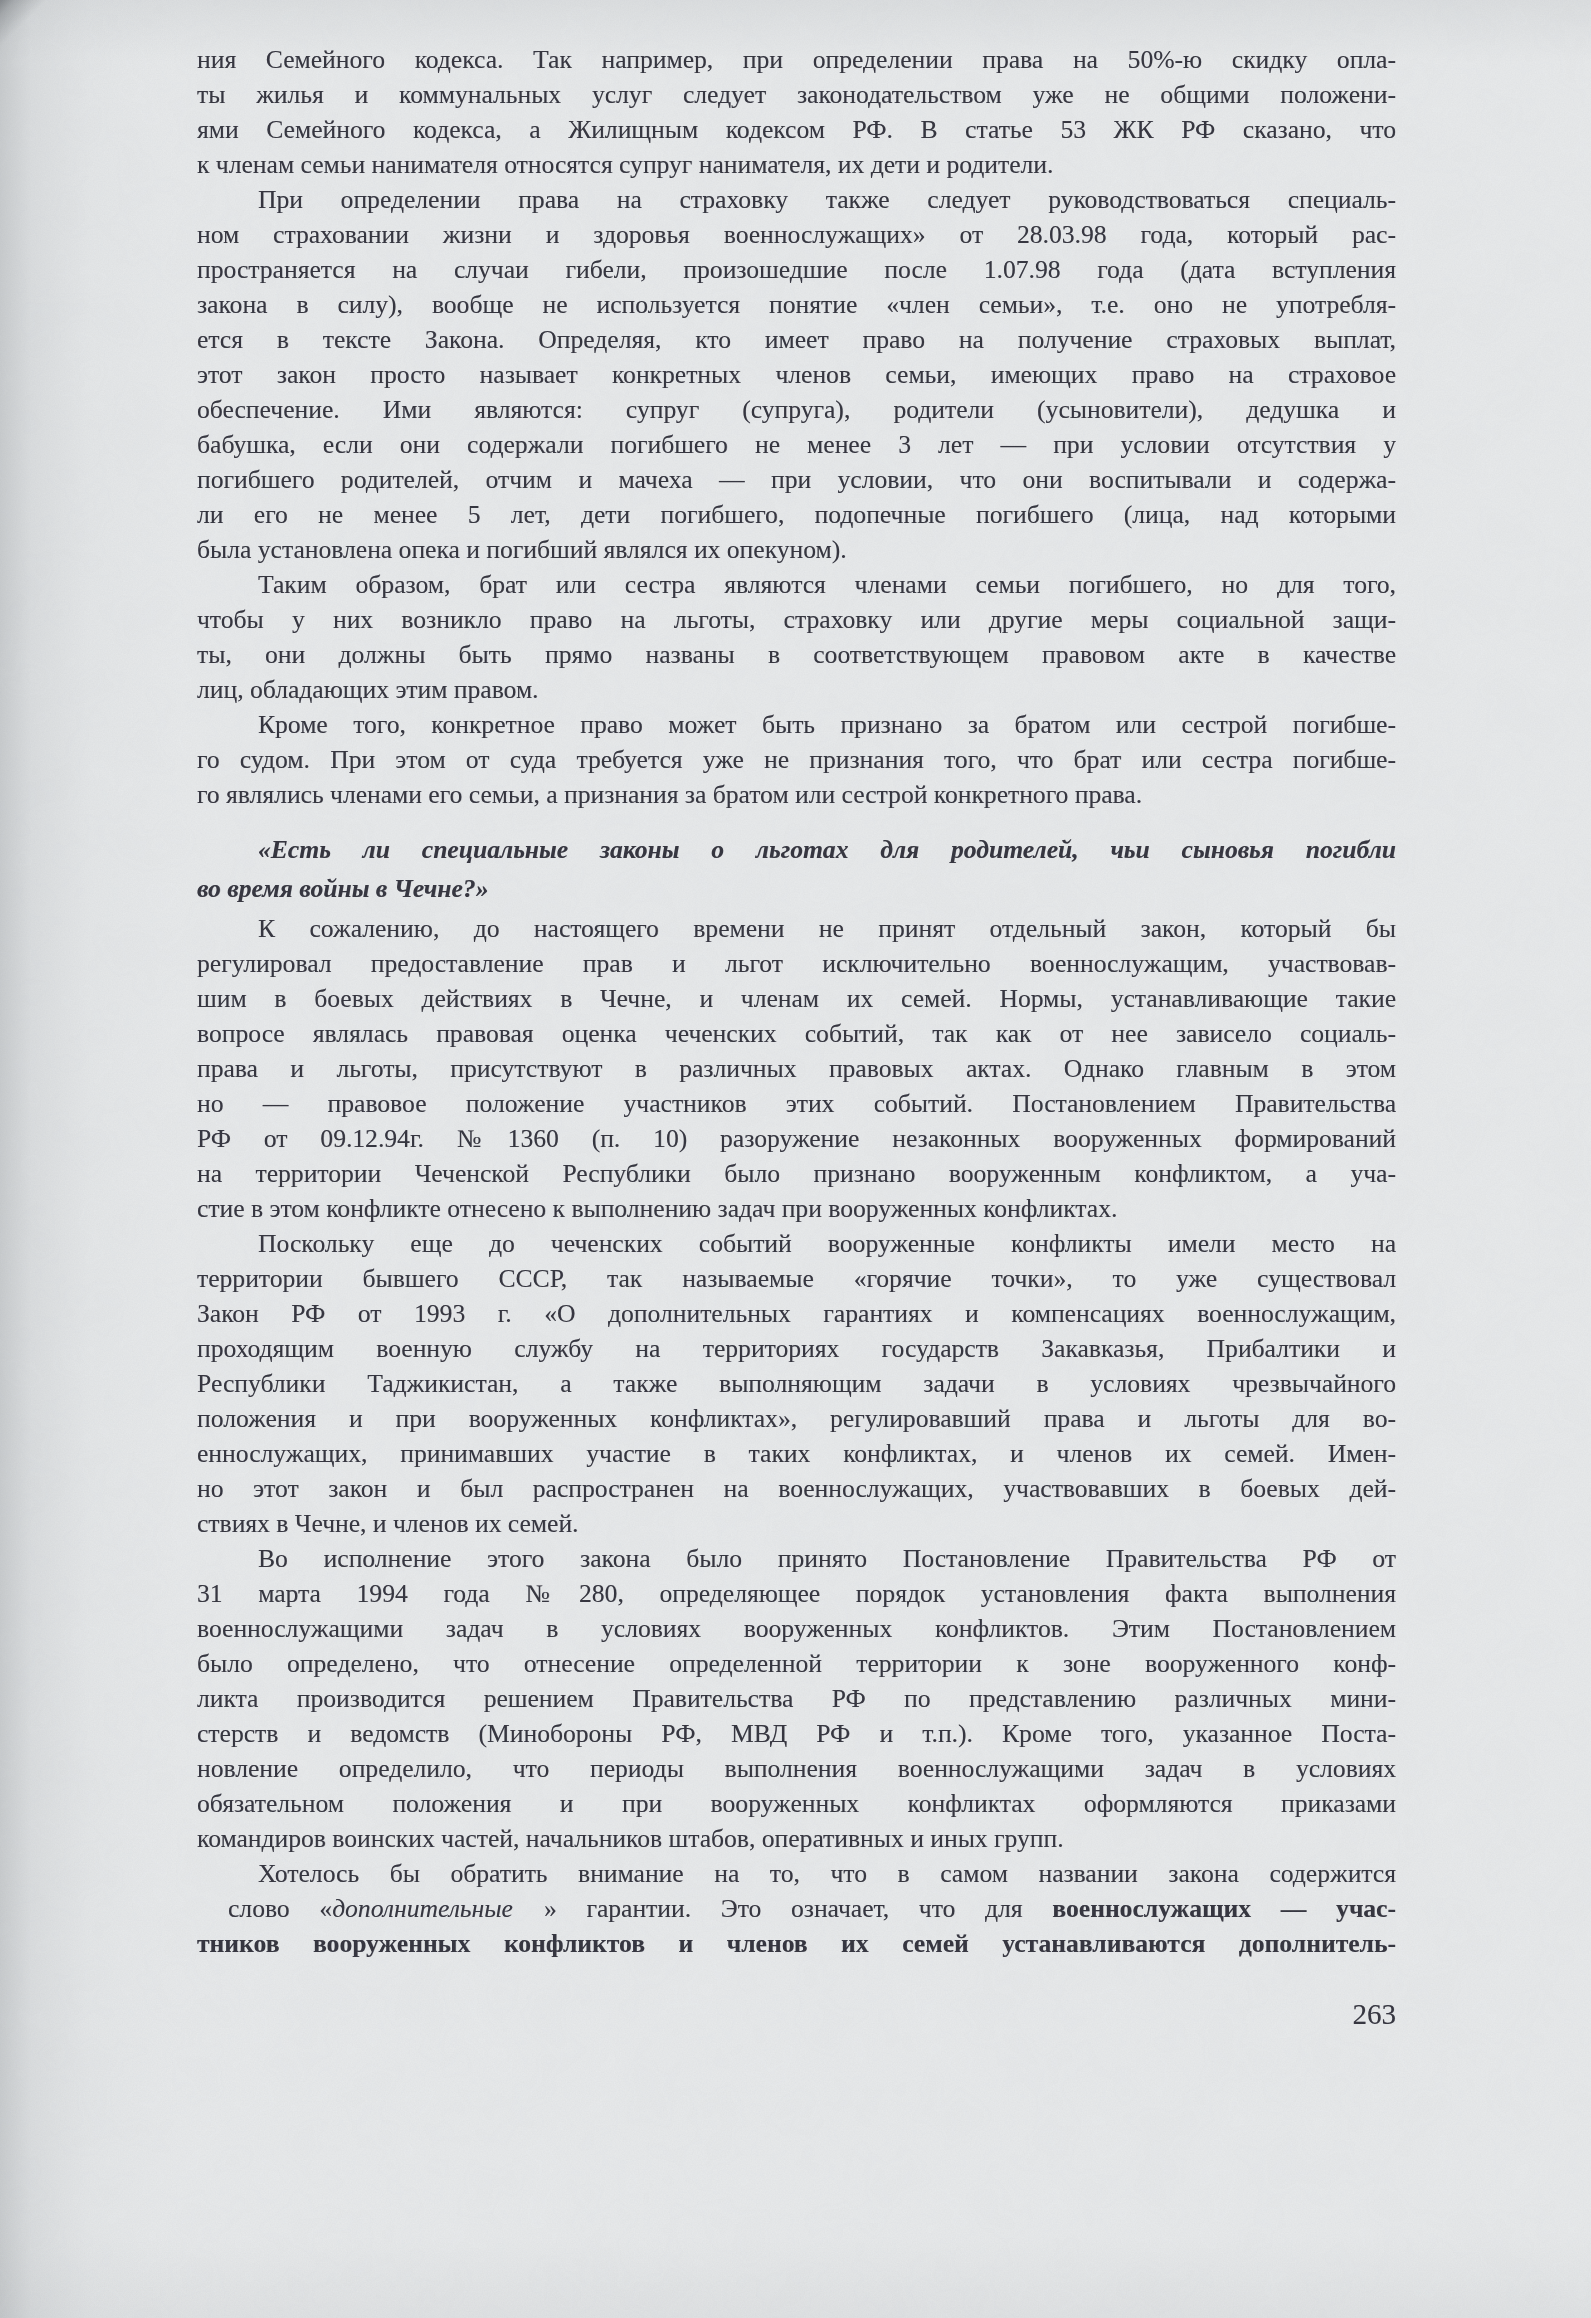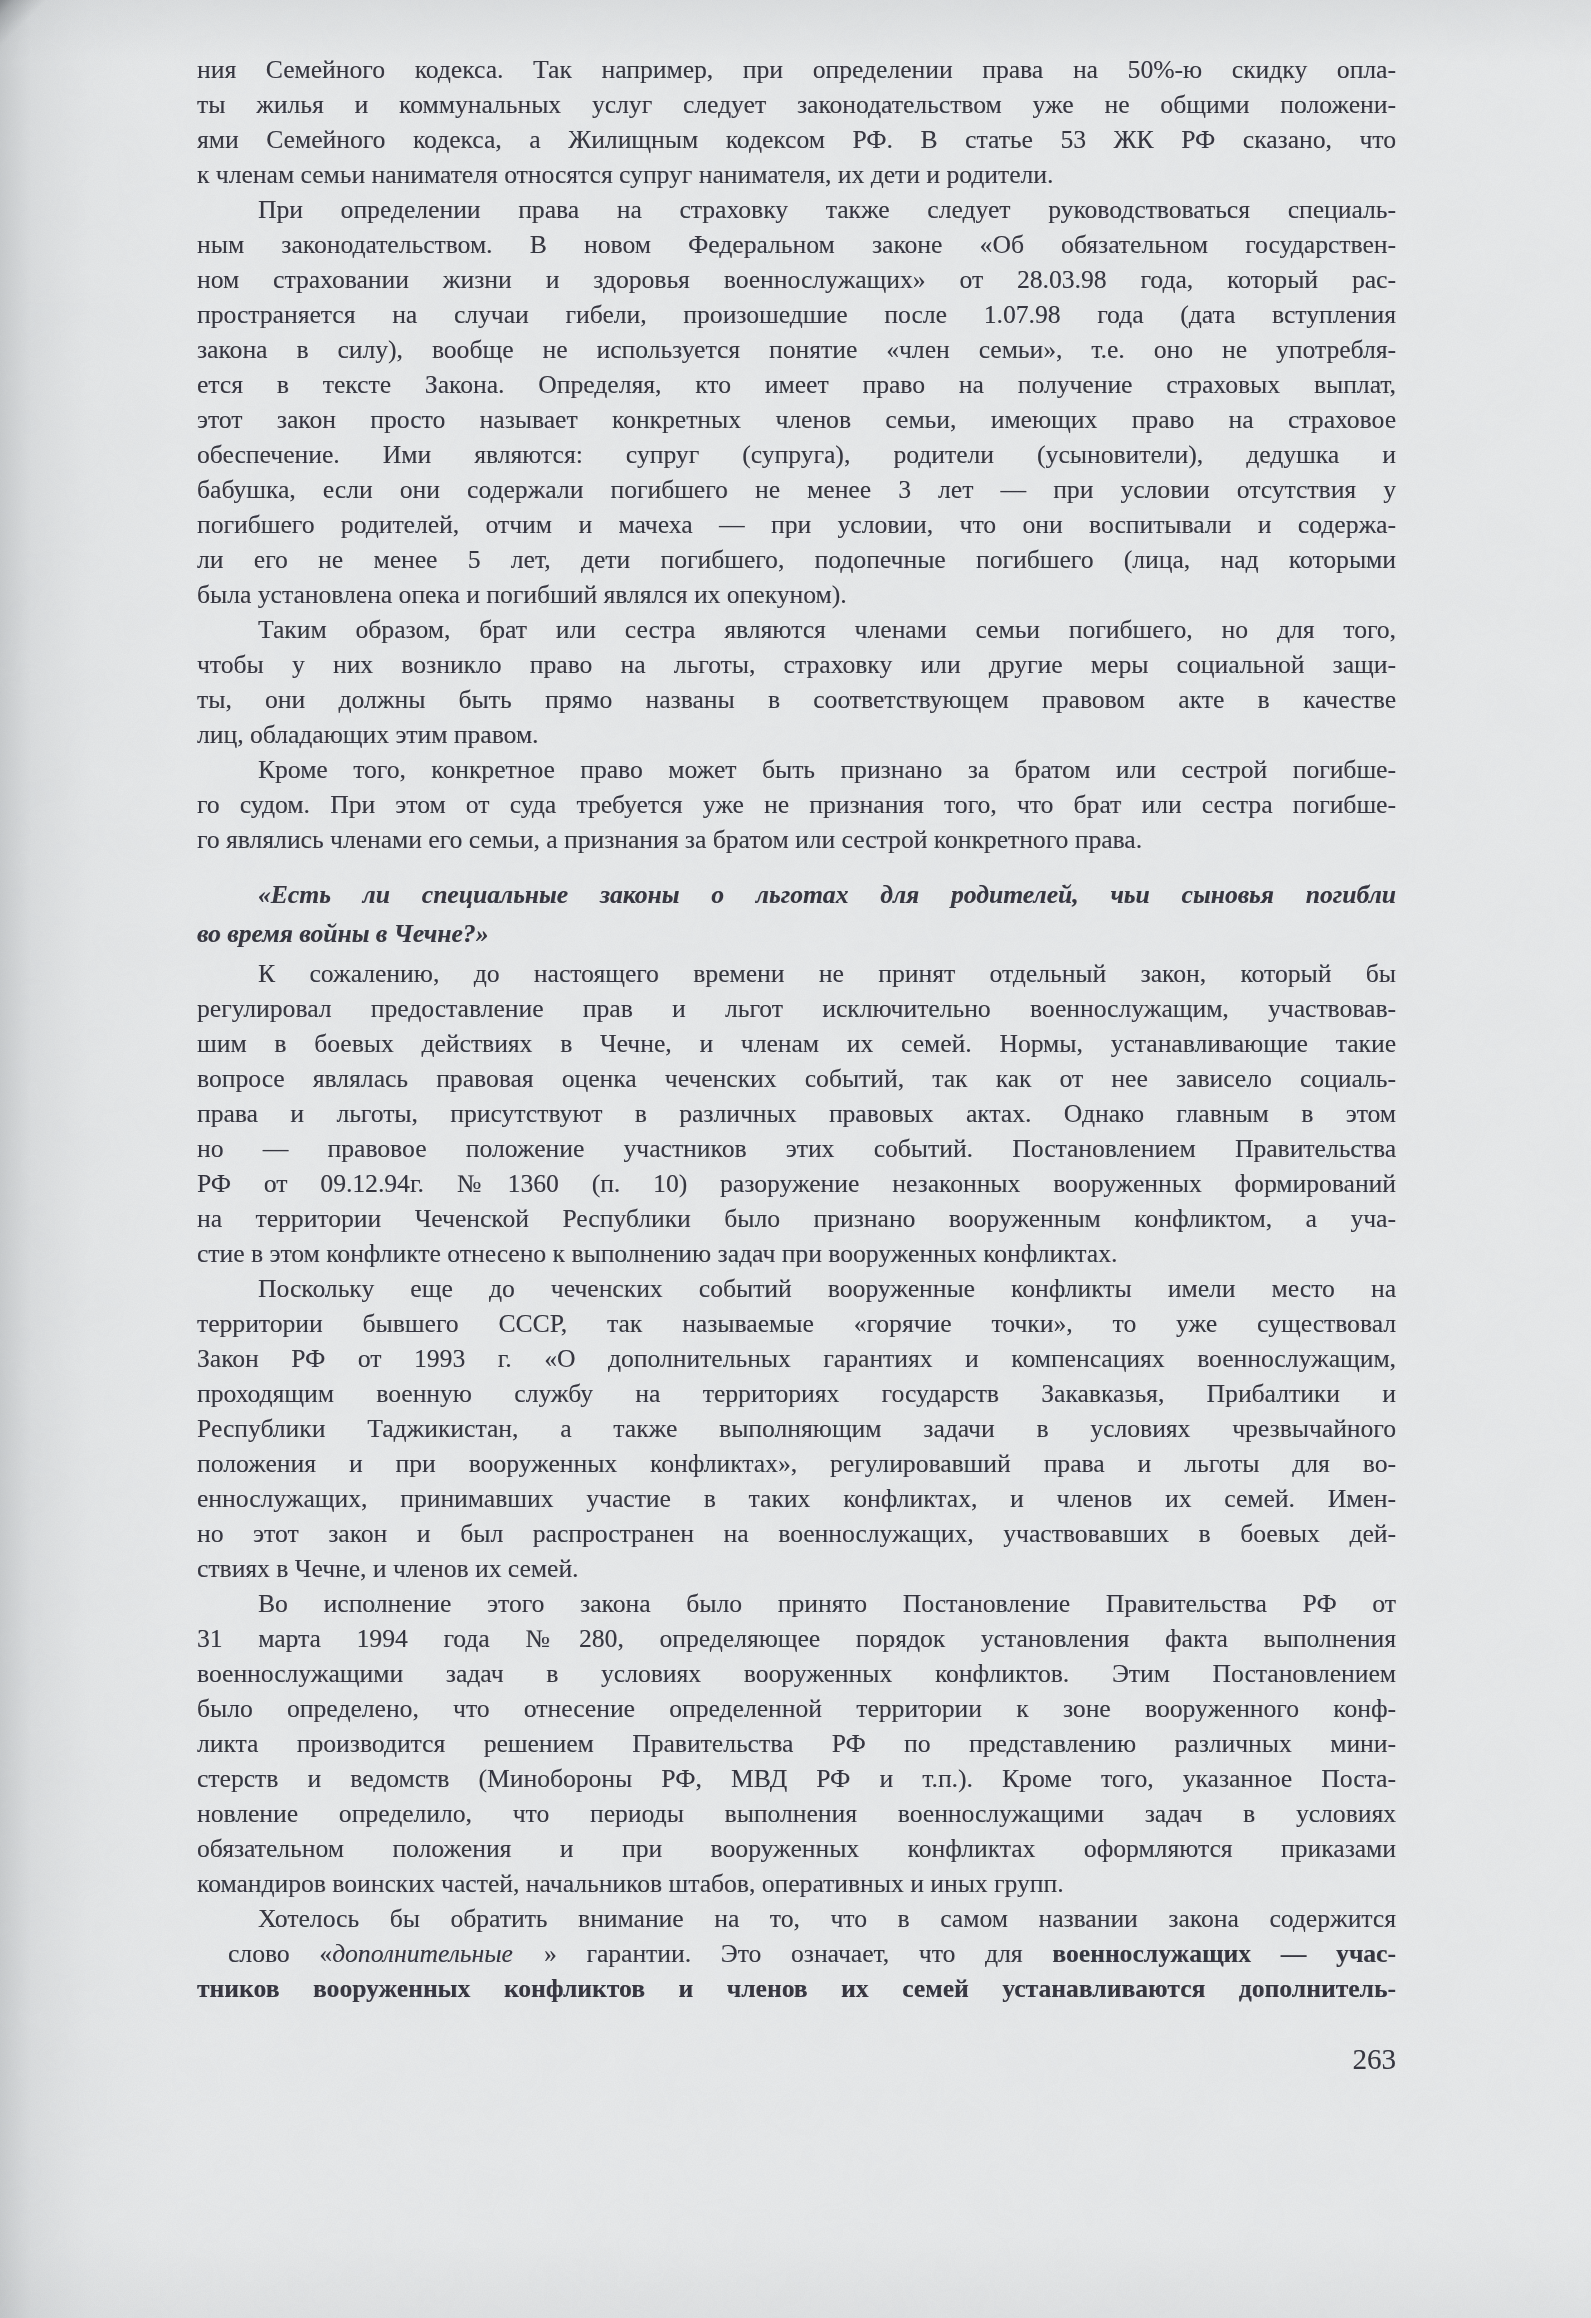--- a/index.html
+++ b/index.html
@@ -12,21 +12,21 @@
       linear-gradient(90deg, rgba(120,126,130,0.28) 0px, rgba(150,156,160,0.16) 31px, rgba(190,196,199,0.08) 90px, rgba(0,0,0,0) 180px),
       linear-gradient(180deg, rgba(150,156,160,0.14) 0px, rgba(0,0,0,0) 62px),
       linear-gradient(0deg, rgba(150,156,160,0.10) 0px, rgba(0,0,0,0) 83px),
       #e9ebec;
     overflow:hidden;
     font-family:"Liberation Serif", serif;
     color:#32323c;
   }
   .text-block {
     position:absolute;
-    left:197px; top:52px;
+    left:197px; top:42px;
     width:1199px;
   }
   .para { margin:0; padding:0; }
   .line {
     font-size:25.6px;
     line-height:35px;
     height:35px;
     overflow:hidden;
     text-align:left;
     text-shadow:0.3px 0.3px 0 rgba(45,45,60,0.35);
@@ -66,21 +66,20 @@
   <div class="text-block">
     <div>
         <div class="para">
           <div class="line j">ния Семейного кодекса. Так например, при определении права на 50%-ю скидку опла-</div>
           <div class="line j">ты жилья и коммунальных услуг следует законодательством уже не общими положени-</div>
           <div class="line j">ями Семейного кодекса, а Жилищным кодексом РФ. В статье 53 ЖК РФ сказано, что</div>
           <div class="line">к членам семьи нанимателя относятся супруг нанимателя, их дети и родители.</div>
         </div>
         <div class="para indent">
           <div class="line j">При определении права на страховку также следует руководствоваться специаль-</div>
-          <div class="line j">ным законодательством. В новом Федеральном законе «Об обязательном государствен-</div>
           <div class="line j">ном страховании жизни и здоровья военнослужащих» от 28.03.98 года, который рас-</div>
           <div class="line j">пространяется на случаи гибели, произошедшие после 1.07.98 года (дата вступления</div>
           <div class="line j">закона в силу), вообще не используется понятие «член семьи», т.е. оно не употребля-</div>
           <div class="line j">ется в тексте Закона. Определяя, кто имеет право на получение страховых выплат,</div>
           <div class="line j">этот закон просто называет конкретных членов семьи, имеющих право на страховое</div>
           <div class="line j">обеспечение. Ими являются: супруг (супруга), родители (усыновители), дедушка и</div>
           <div class="line j">бабушка, если они содержали погибшего не менее 3 лет — при условии отсутствия у</div>
           <div class="line j">погибшего родителей, отчим и мачеха — при условии, что они воспитывали и содержа-</div>
           <div class="line j">ли его не менее 5 лет, дети погибшего, подопечные погибшего (лица, над которыми</div>
           <div class="line">была установлена опека и погибший являлся их опекуном).</div>

